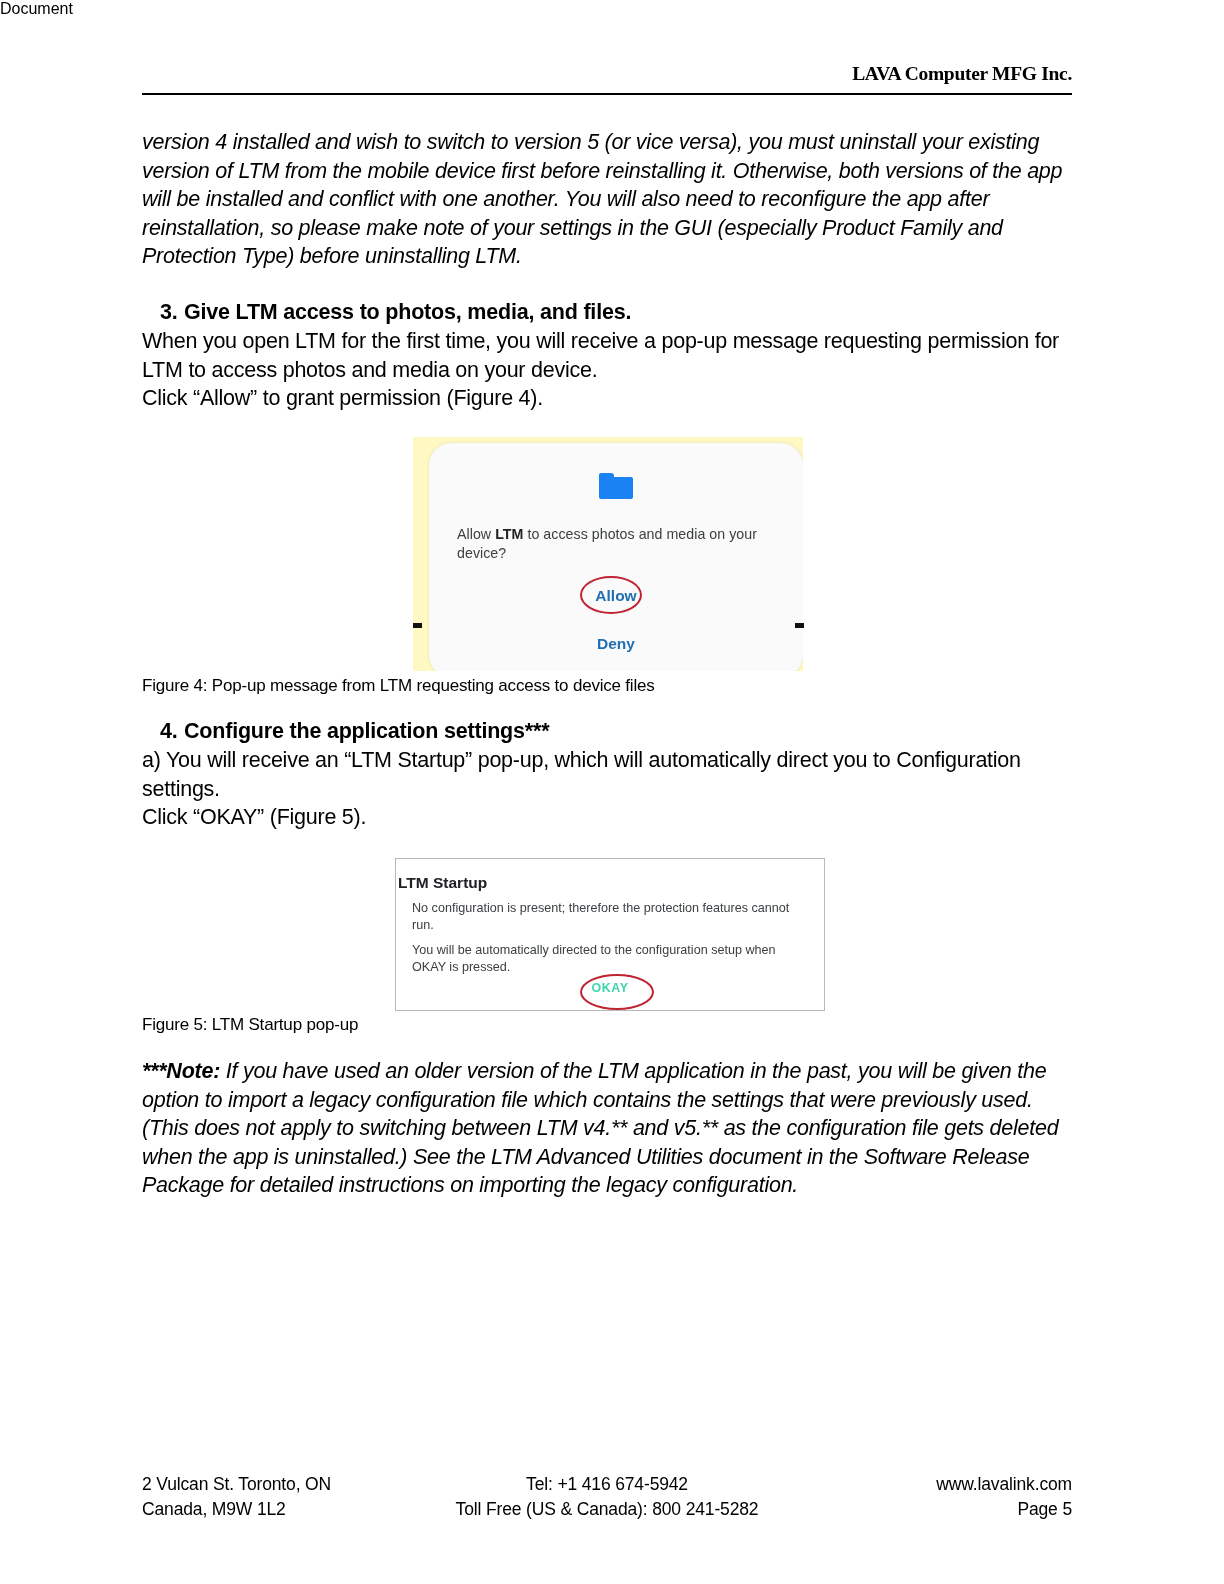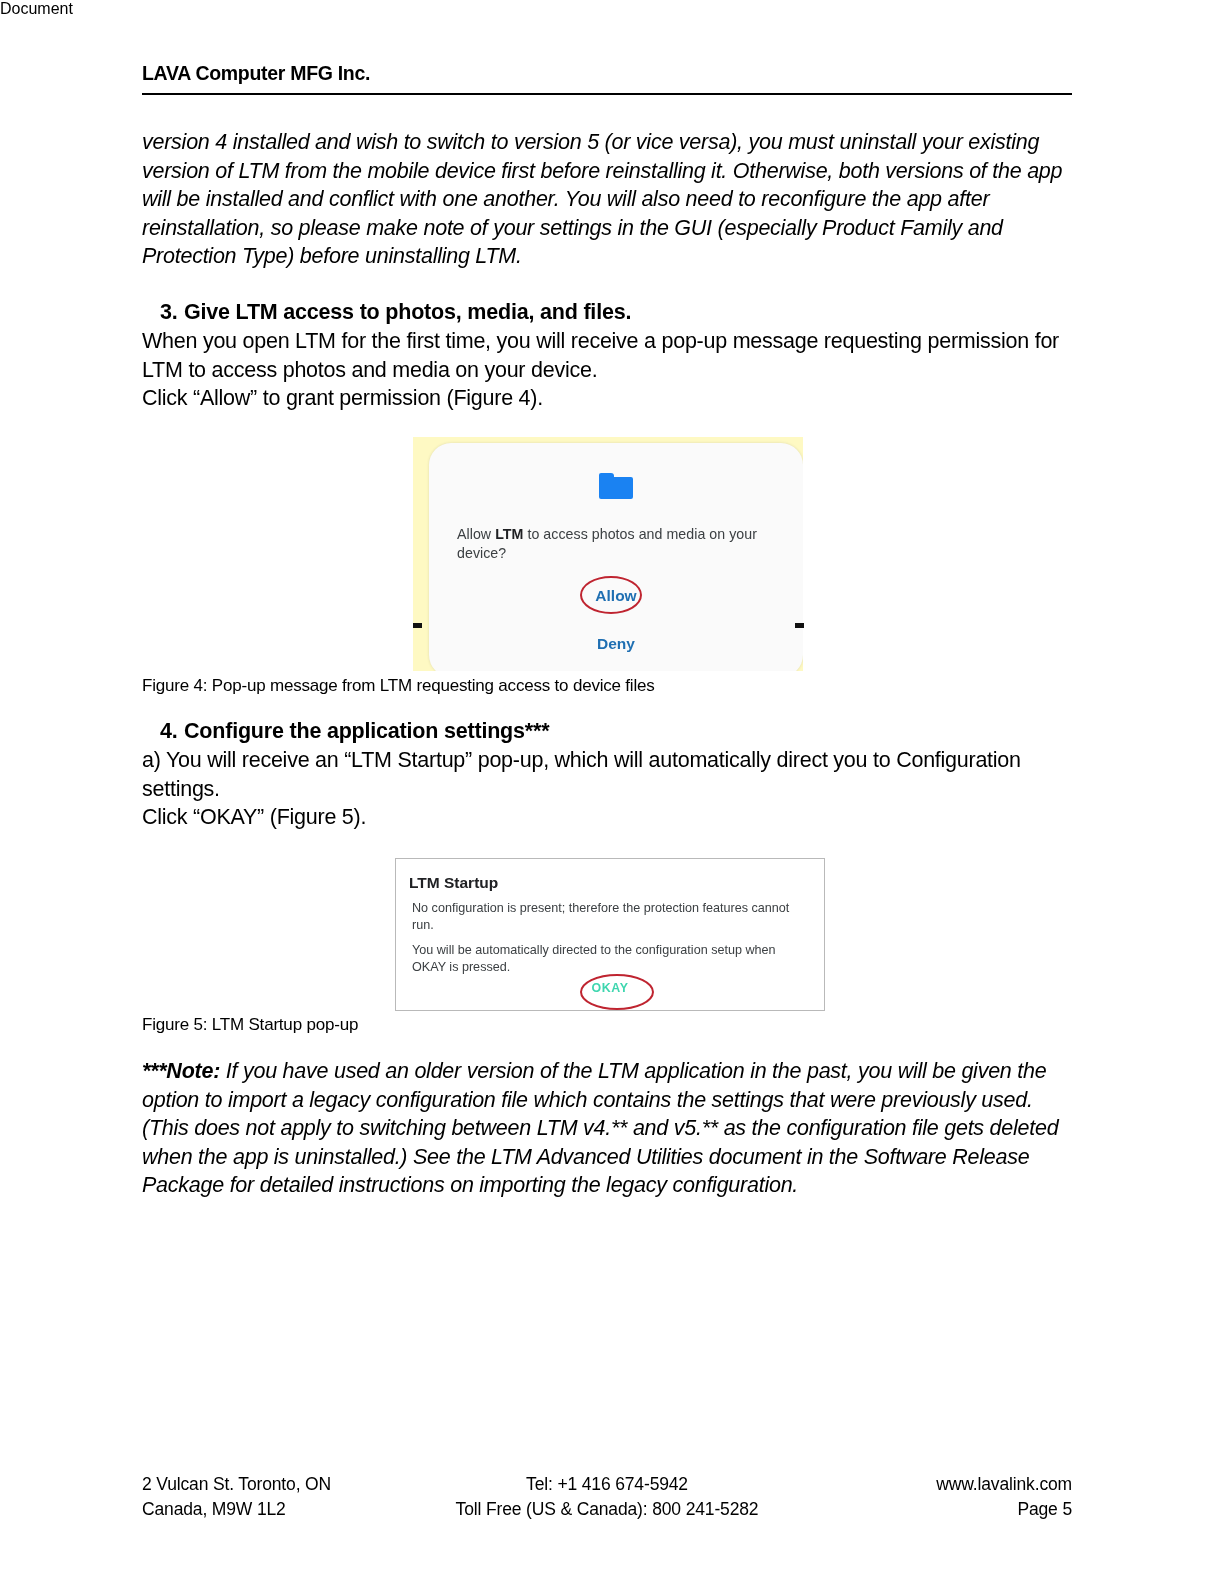--- a/index.html
+++ b/index.html
@@ -25,26 +25,27 @@
     padding: 0 142px;
   }
 
   
   .doc-header {
     position: absolute;
     left: 142px;
     top: 62px;
     width: 930px;
     display: flex;
-    justify-content: flex-start;
+    justify-content: flex-end;
     align-items: flex-end;
     font-size: 19.5px;
     font-weight: bold;
     letter-spacing: -0.3px;
     line-height: 1.2;
+    font-family: Liberation Serif, serif;
   }
   .doc-header .left  { white-space: nowrap; }
   .doc-header .right { white-space: nowrap; }
   .header-rule {
     position: absolute;
     left: 142px;
     top: 93px;
     width: 930px;
     height: 1.6px;
     background: #000000;
@@ -189,21 +190,21 @@
     left: 395px;
     top: 858px;
     width: 430px;
     height: 153px;
     background: #ffffff;
     border: 1.4px solid #b9b9b9;
     box-sizing: border-box;
   }
   .fig5-title {
     position: absolute;
-    left: 13px;
+    left: 2px;
     top: 15px;
     font-size: 15.5px;
     font-weight: bold;
     color: #202124;
   }
   .fig5-p1 {
     position: absolute;
     left: 16px;
     top: 41px;
     width: 392px;

